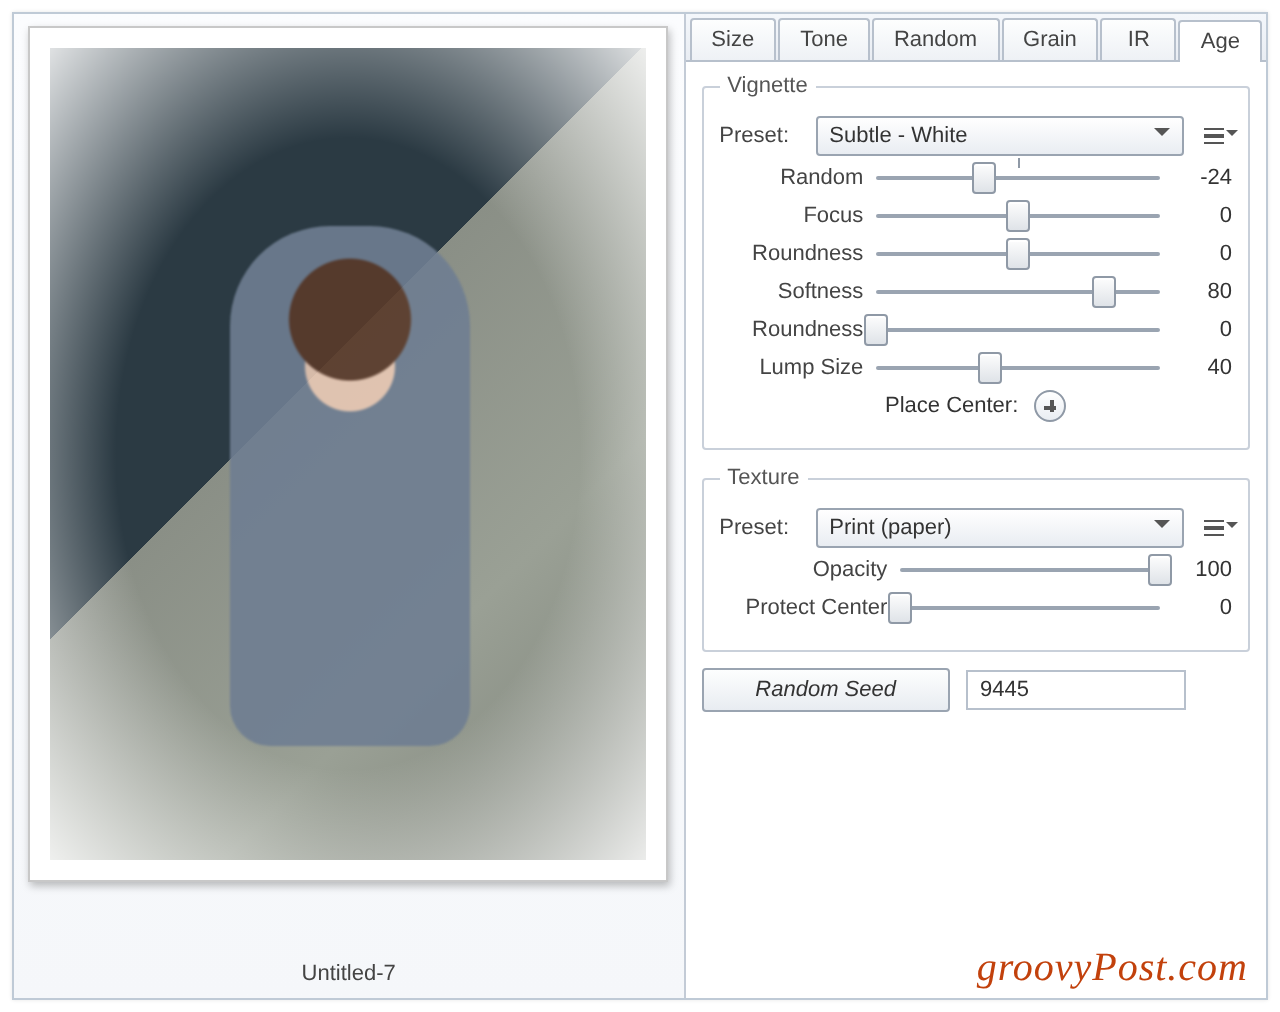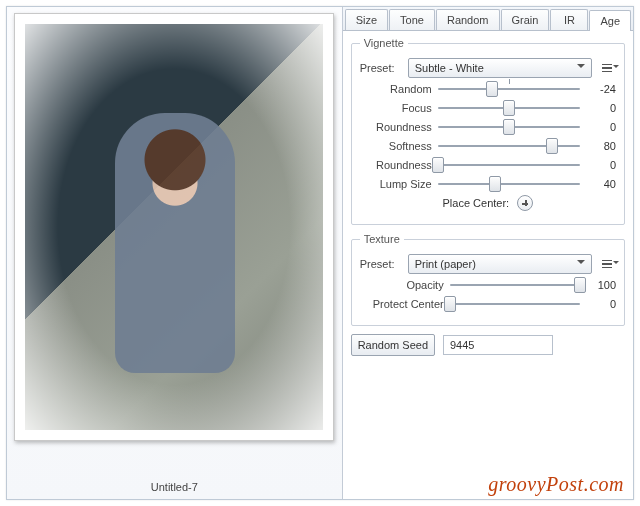--- a/index.html
+++ b/index.html
@@ -39,21 +39,21 @@
     background: linear-gradient(#ffffff,#e9edf2); display:flex; align-items:center; padding:0 20px 0 6px; position:relative; cursor:pointer; }
   .combo::after{ content:""; position:absolute; right:6px; top:50%; transform:translateY(-50%); border:4px solid transparent; border-top-color:#555; }
   .menu-btn { width:18px; height:18px; display:flex; flex-direction:column; justify-content:center; gap:2px; align-items:center; cursor:pointer; position:relative;}
   .menu-btn span{ width:10px; height:1.5px; background:#555; }
   .menu-btn::after{content:""; position:absolute; right:-3px; top:50%; transform:translateY(-50%); border:3px solid transparent; border-top-color:#555;}
   .center-row { justify-content:center; gap:8px; }
   .circle-btn { width:16px; height:16px; border:1px solid #8f99a6; border-radius:50%; background:linear-gradient(#fff,#e9edf2); position:relative; cursor:pointer;}
   .circle-btn::before, .circle-btn::after{content:""; position:absolute; background:#555;}
   .circle-btn::before{ left:4px; right:4px; top:7px; height:1.5px;}
   .circle-btn::after{ top:4px; bottom:4px; left:7px; width:1.5px;}
-  .btn { height:22px; padding: 0 6px; border:1px solid #9aa4b1; border-radius:2px; background:linear-gradient(#fdfefe,#e8ecf1); cursor:pointer; display:flex; align-items:center;}
+  .btn { height:22px; padding: 0 26px; border:1px solid #9aa4b1; border-radius:2px; background:linear-gradient(#fdfefe,#e8ecf1); cursor:pointer; display:flex; align-items:center;font-style:italic;}
   .textfield { height:20px; border:1px solid #b7c0cc; background:#fff; padding:0 6px; width:110px; display:flex; align-items:center; }
   .watermark { position:absolute; right:16px; bottom:10px; font-family: Georgia, 'Times New Roman', serif; font-style:italic; font-size:20px; color:#c2410c; letter-spacing:.5px; pointer-events:none;}
 </style>
 </head>
 <body>
 
 <div class="frame">
   <div class="inner">
 
     <div class="left">

